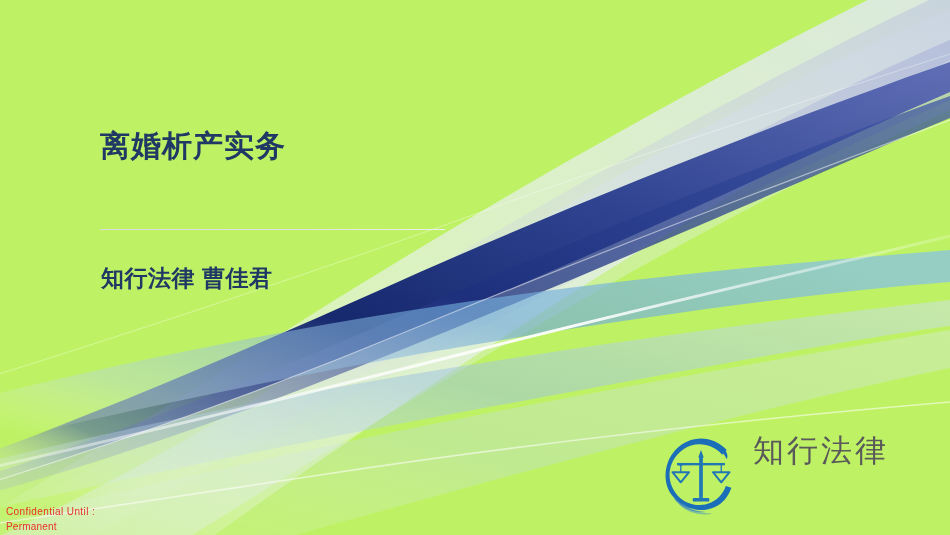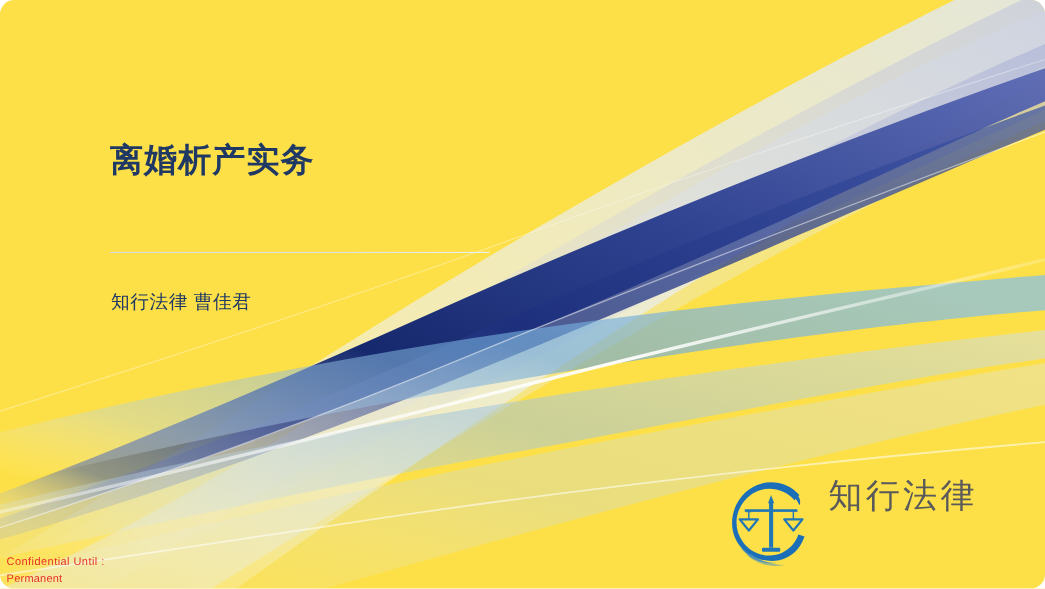--- a/index.html
+++ b/index.html
@@ -7,23 +7,22 @@
     padding: 0;
     background: #ffffff;
   }
   body {
     font-family: "Liberation Sans", sans-serif;
   }
   .slide {
     position: relative;
     width: 950px;
     height: 535px;
-    background: #fde047;
+    background: #bef264;
     overflow: hidden;
-    border-radius: 13px;
   }
   .bg-art {
     position: absolute;
     left: 0; top: 0;
     width: 950px;
     height: 535px;
     pointer-events: none;
   }
   .title-block {
     position: absolute;
@@ -45,22 +44,22 @@
     left: 100px;
     top: 229px;
     width: 345px;
     height: 1px;
     background: linear-gradient(to right, #d9dbe0 0%, #dfe1e6 60%, #eceef1 100%);
   }
   .subtitle {
     position: absolute;
     left: 101px;
     top: 263px;
-    font-size: 17px;
-    font-weight: normal;
+    font-size: 23px;
+    font-weight: bold;
     color: #1f3864;
     letter-spacing: 0.5px;
     white-space: nowrap;
     margin: 0;
   }
   .confidential {
     position: absolute;
     left: 6px;
     top: 505px;
     width: 130px;

